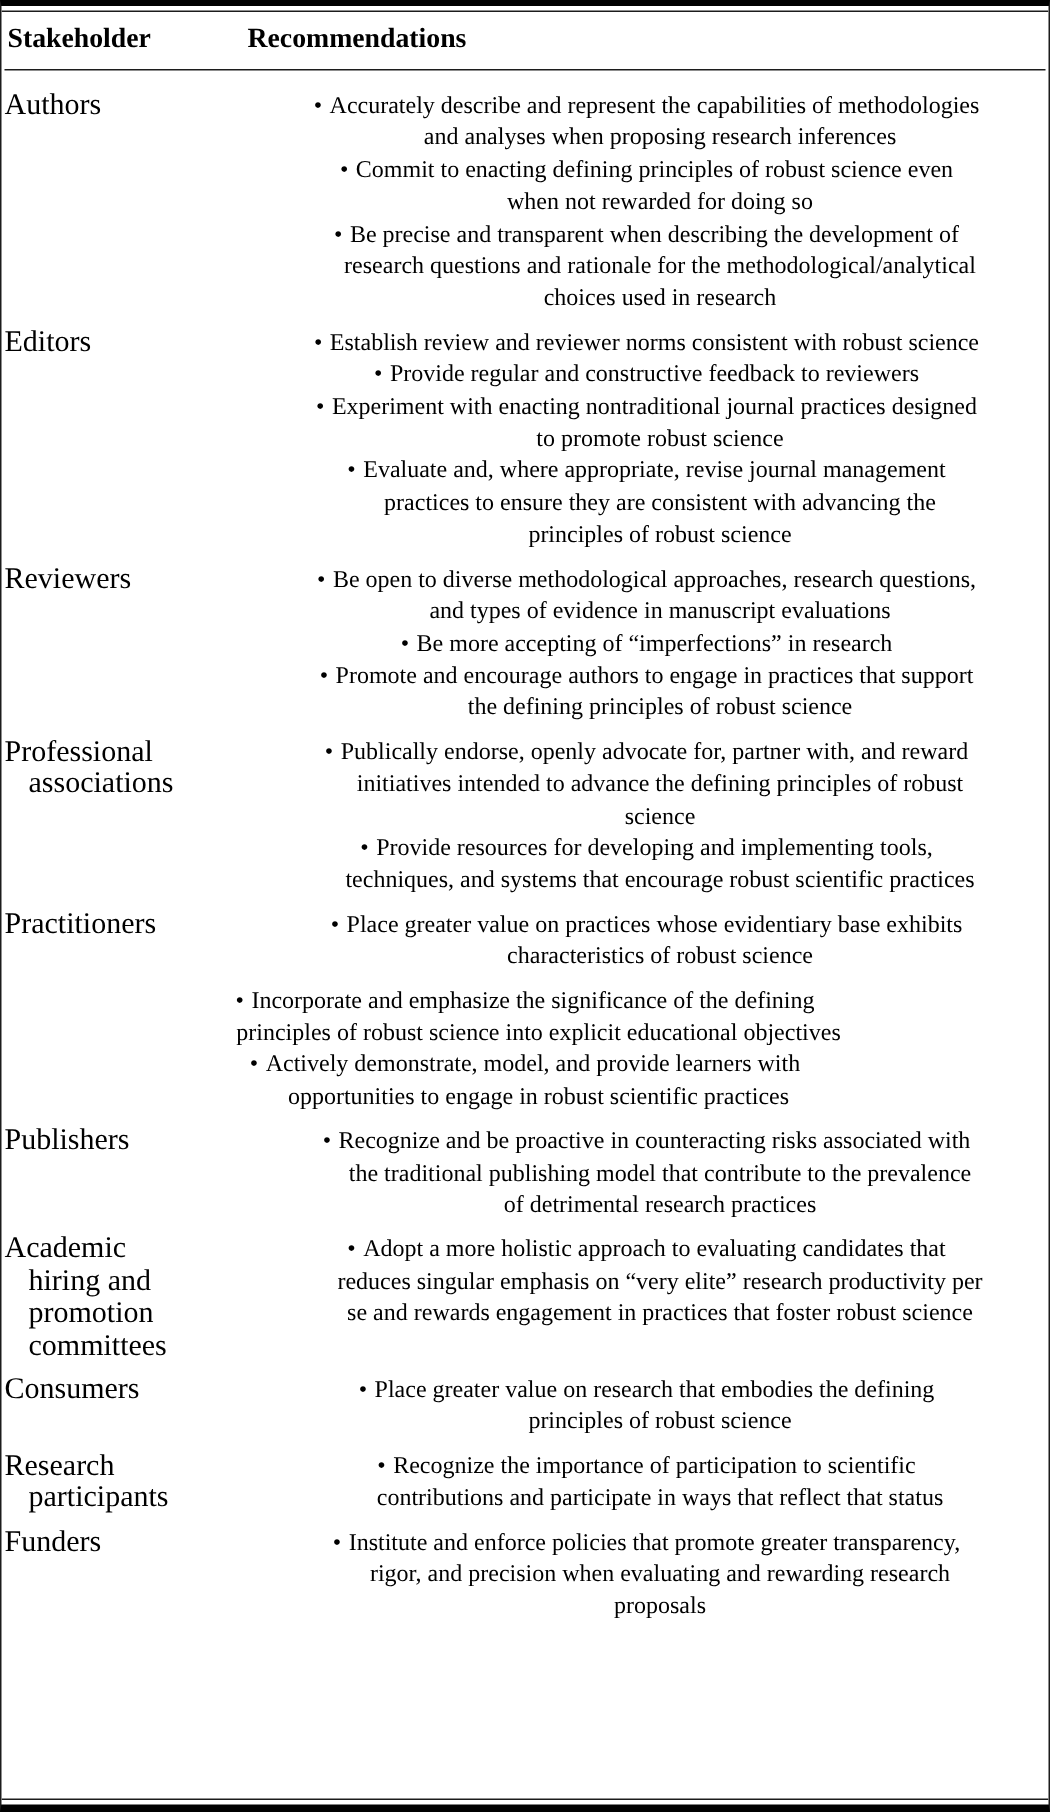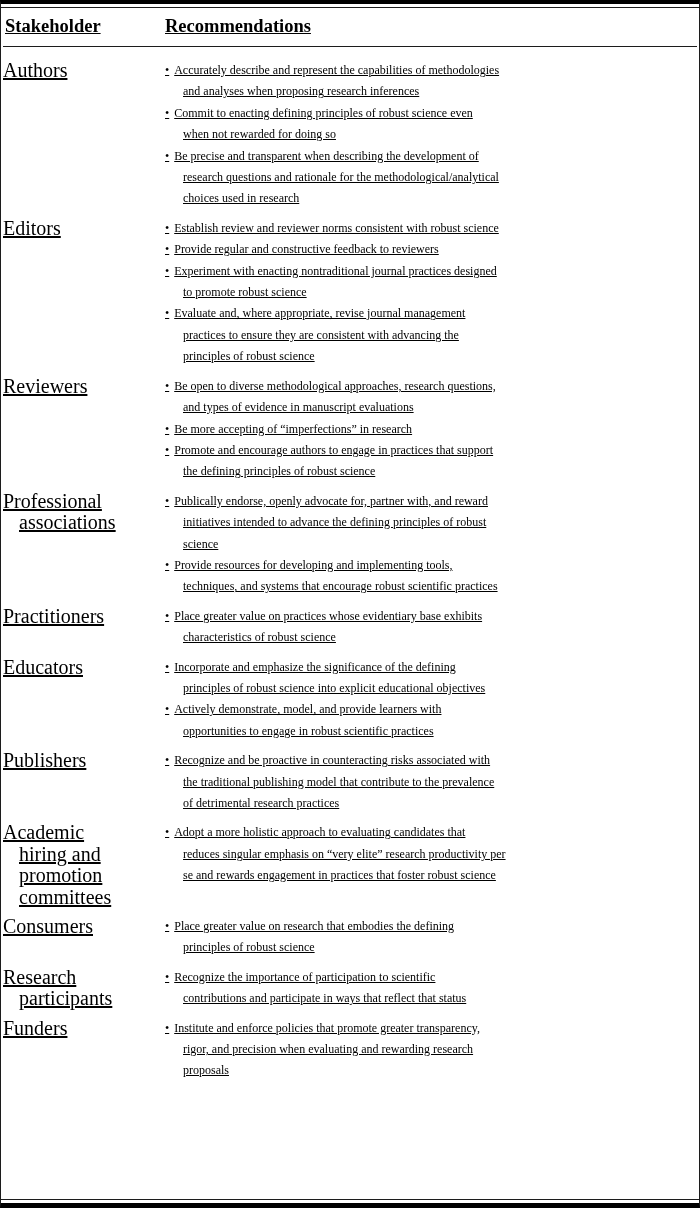--- a/index.html
+++ b/index.html
@@ -19,21 +19,20 @@
     width: 700px;
     height: 1208px;
     border-top: 4px solid #000000;
     border-bottom: 5px solid #000000;
     border-left: 1px solid #1c1c1c;
     border-right: 1px solid #1c1c1c;
     display: flex;
     flex-direction: column;
     overflow: hidden;
     background: #ffffff;
-    text-decoration: underline;
   }
   .gap { height: 3px; flex: 0 0 auto; }
   .inner {
     flex: 1;
     border-top: 1px solid #1c1c1c;
     border-bottom: 1px solid #1c1c1c;
     display: flex;
     flex-direction: column;
     overflow: hidden;
     padding: 0 2px;
@@ -66,24 +65,25 @@
   }
   .row:last-child { margin-bottom: 0; }
   .stakeholder-name {
     font-size: 20px;
     line-height: 21.4px;
     white-space: pre-line;
     padding-left: 16px;
     text-indent: -16px;
   }
   .item {
-    font-size: 12px;
+    font-size: 16px;
     line-height: 21.4px;
     padding-left: 18px;
     text-indent: -18px;
+    text-align: center;
   }
   .bullet { margin-right: 5px; }
   .item-text { white-space: pre-line; }
 </style>
 </head>
 <body>
 
 <div class="frame">
   <div class="gap"></div>
   <div class="inner">
@@ -143,21 +143,20 @@
 
   <div class="row">
     <div class="col-stakeholder stakeholder-name">Practitioners</div>
     <div class="col-items">
             <div class="item"><span class="bullet">•</span><span class="item-text">Place greater value on practices whose evidentiary base exhibits
 characteristics of robust science</span></div>
           </div>
   </div>
 
   <div class="row">
-    <div class="col-stakeholder stakeholder-name">Educators</div>
     <div class="col-items">
             <div class="item"><span class="bullet">•</span><span class="item-text">Incorporate and emphasize the significance of the defining
 principles of robust science into explicit educational objectives</span></div>
             <div class="item"><span class="bullet">•</span><span class="item-text">Actively demonstrate, model, and provide learners with
 opportunities to engage in robust scientific practices</span></div>
           </div>
   </div>
 
   <div class="row">
     <div class="col-stakeholder stakeholder-name">Publishers</div>

